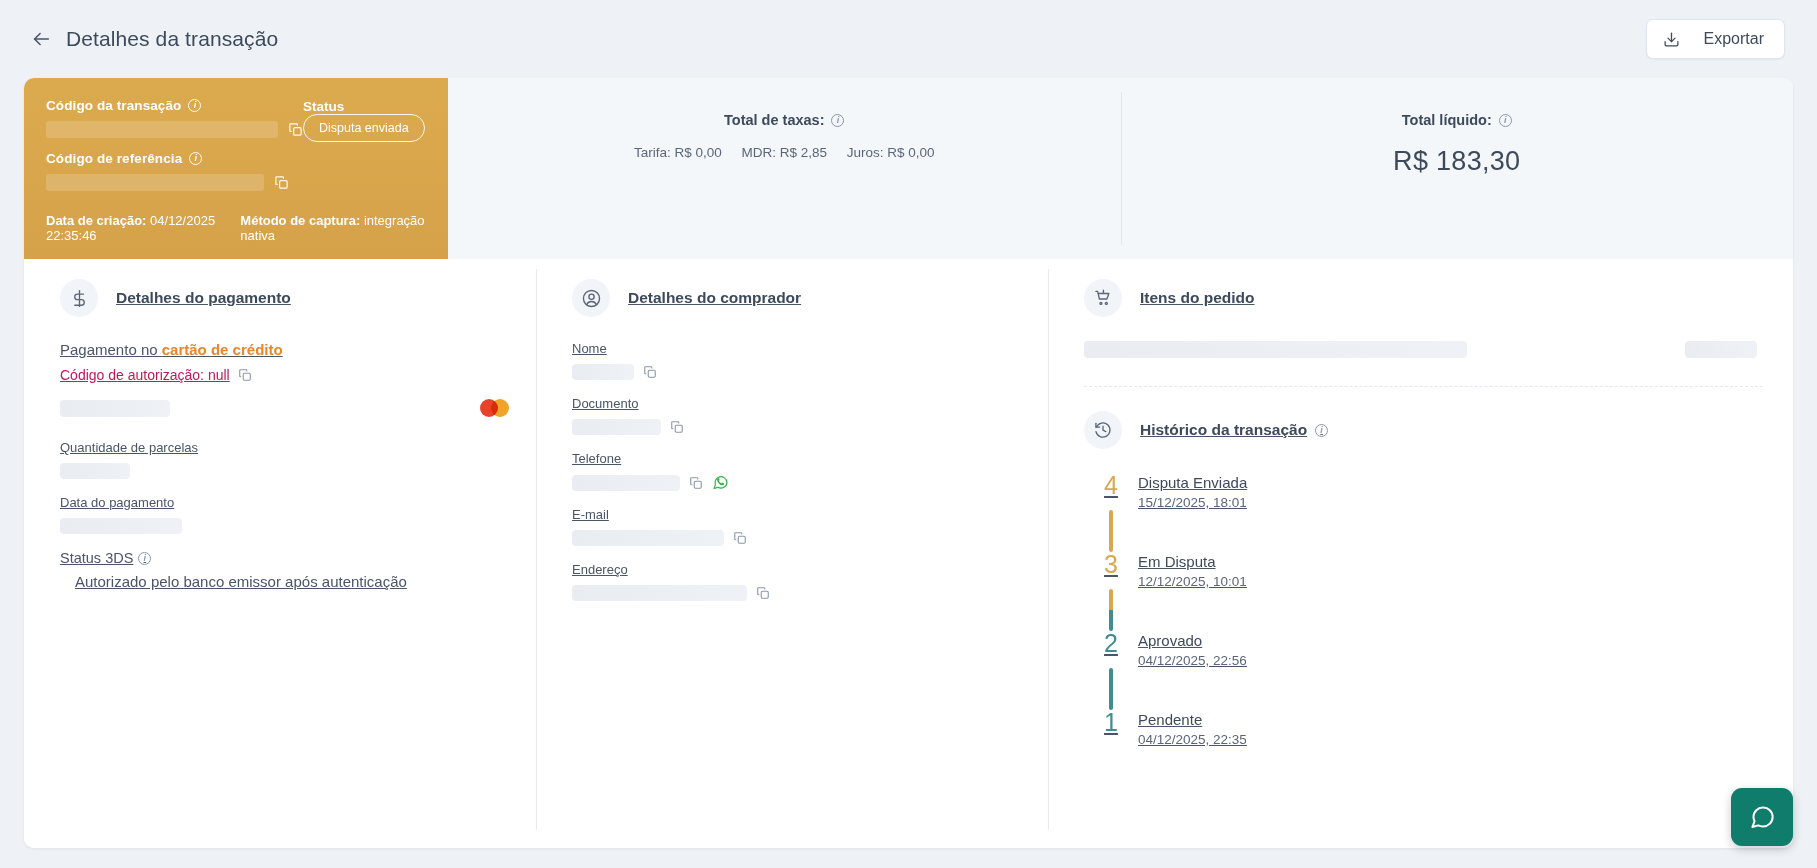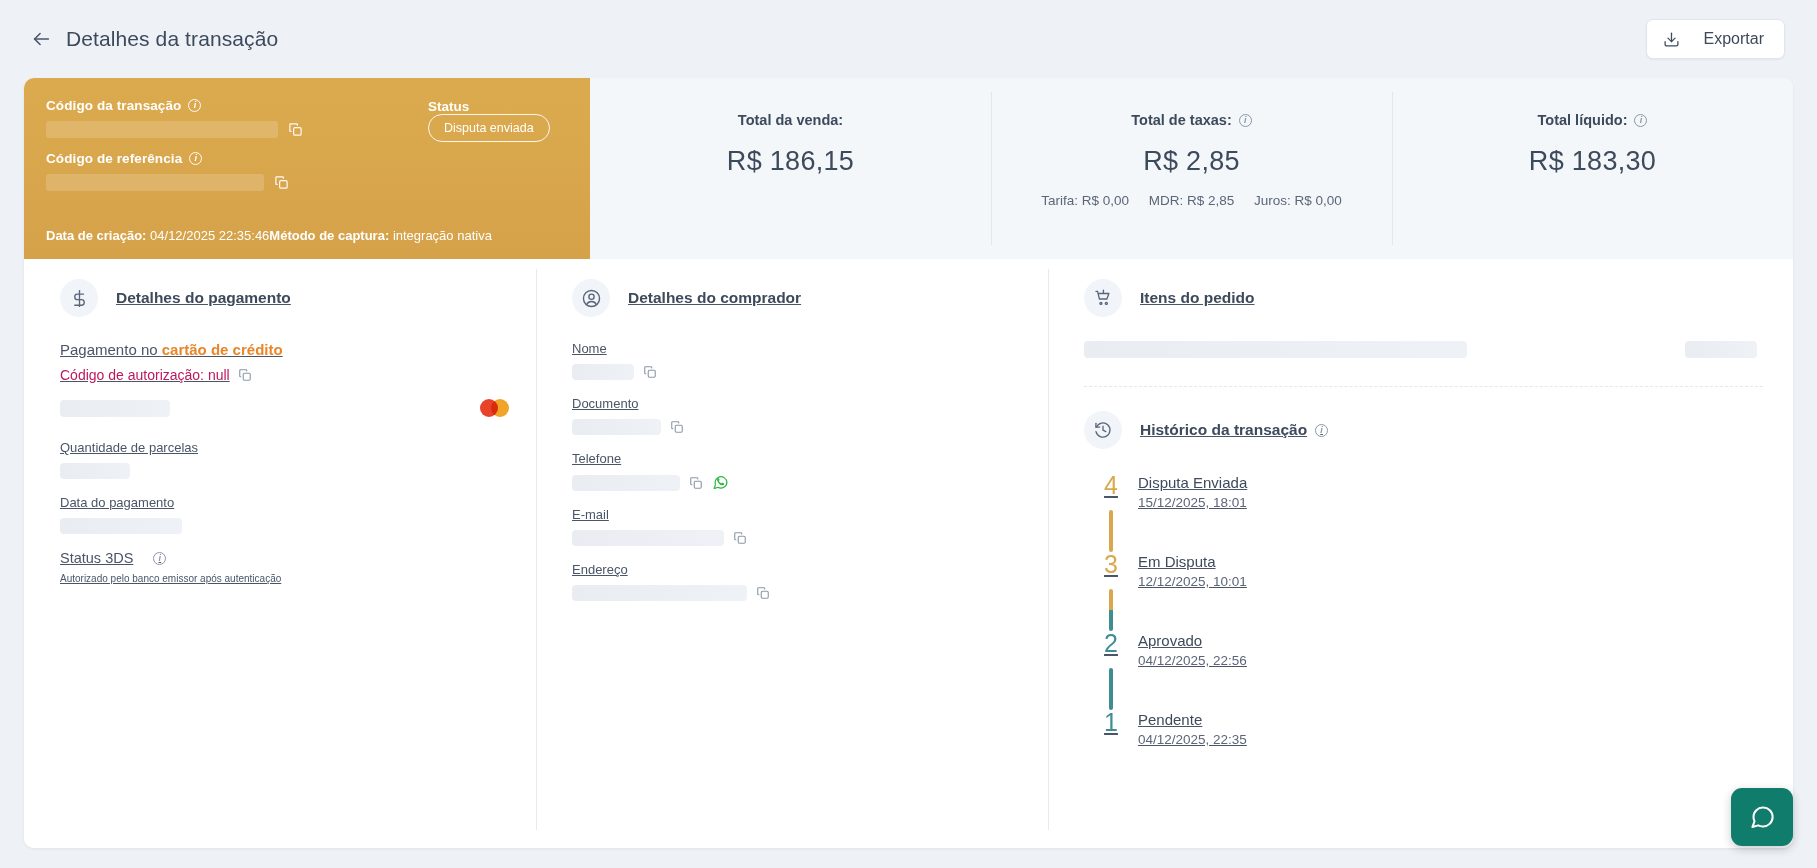--- a/index.html
+++ b/index.html
@@ -42,21 +42,21 @@
     border-radius: 10px;
     box-shadow: 0 1px 3px rgba(16,24,40,.07);
     overflow: hidden;
     display: flex; flex-direction: column;
   }
 
   
   .summary { display: flex; height: 181px; flex: none; background: #f4f7fa; }
 
   .code-card {
-    width: 566px; flex: none;
+    width: 424px; flex: none;
     background: linear-gradient(180deg,#dcaa4e 0%, #d5a24a 100%);
     color: #ffffff;
     padding: 20px 22px 0 22px;
     position: relative;
     display: flex; flex-direction: column;
   }
   .code-top { display: flex; }
   .code-left { flex: 1 1 auto; }
   .code-label {
     font-size: 13.5px; font-weight: bold; letter-spacing: .1px;
@@ -148,22 +148,22 @@
     border-radius: 4px; display: inline-block; filter: blur(.4px);
   }
   .mc { position: relative; width: 38px; height: 24px; flex: none; }
   .mc i { position: absolute; top: 3px; width: 18px; height: 18px; border-radius: 50%; display: block; }
   .mc i.l { left: 0; background: #e8422a; }
   .mc i.r { left: 11px; background: #f0a429; mix-blend-mode: multiply; }
 
   .fld-lbl { font-size: 13px; color: #4a5568; margin-bottom: 8px; }
   .fld-val { margin-bottom: 16px; display: flex; align-items: center; gap: 9px; }
 
-  .status3ds { font-size: 14.5px; color: #4a5568; display: flex; align-items: center; gap: 20px; margin-bottom: 7px; }
-  .status3ds-val { font-size: 10px; color: #4a5568; }
+  .status3ds { font-size: 14.5px; color: #4a5568; display: flex; align-items: center; gap: 5px; margin-bottom: 7px; }
+  .status3ds-val { font-size: 15px; color: #4a5568; margin-left: 15px; }
 
   .wa {
     width: 17px; height: 17px; border-radius: 50%;
     display: inline-flex; align-items: center; justify-content: center;
     color: #2db742; flex: none; cursor: pointer;
   }
 
   
   .items-row { display: flex; align-items: center; justify-content: space-between; padding-right: 6px; }
   .hr-dash { border-top: 1px dashed #e3e8ee; margin: 28px 0 24px; }
@@ -260,33 +260,26 @@
         </div>
         <div>
           <b>Método de captura:</b>
           <span class="val">integração nativa</span>
         </div>
       </div>
     </div>
 
     <div class="totals">
 
-      <div class="total-cell">
-        <div class="total-lbl">
-          <span>Total da venda:</span>
-        </div>
-        <div class="total-val">R$ 186,15</div>
-      </div>
 
       <div class="total-cell">
         <div class="total-lbl">
           <span>Total de taxas:</span>
           <span class="i-circ-dark">i</span>
         </div>
-        <div class="total-val">R$ 2,85</div>
         <div class="total-sub">
           <span>Tarifa: R$ 0,00</span>
           <span>MDR: R$ 2,85</span>
           <span>Juros: R$ 0,00</span>
         </div>
       </div>
 
       <div class="total-cell">
         <div class="total-lbl">
           <span>Total líquido:</span>

